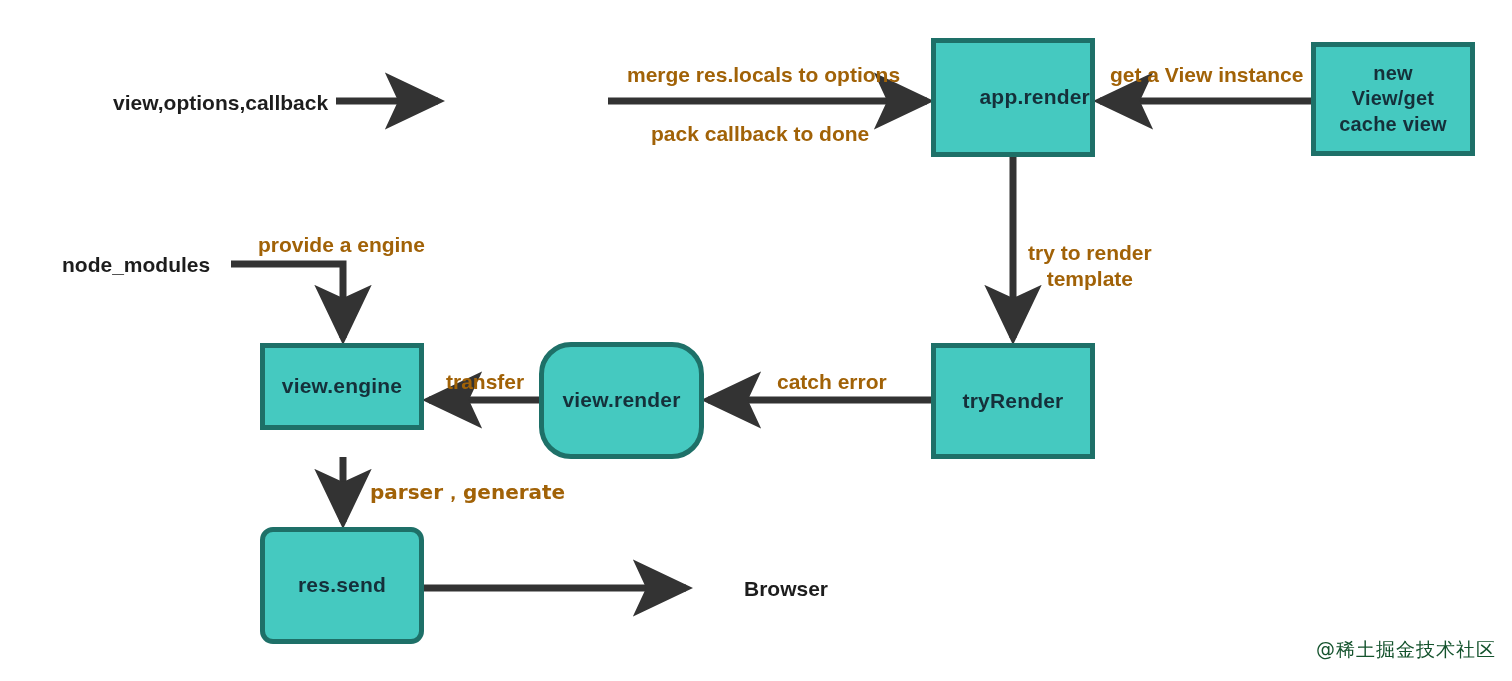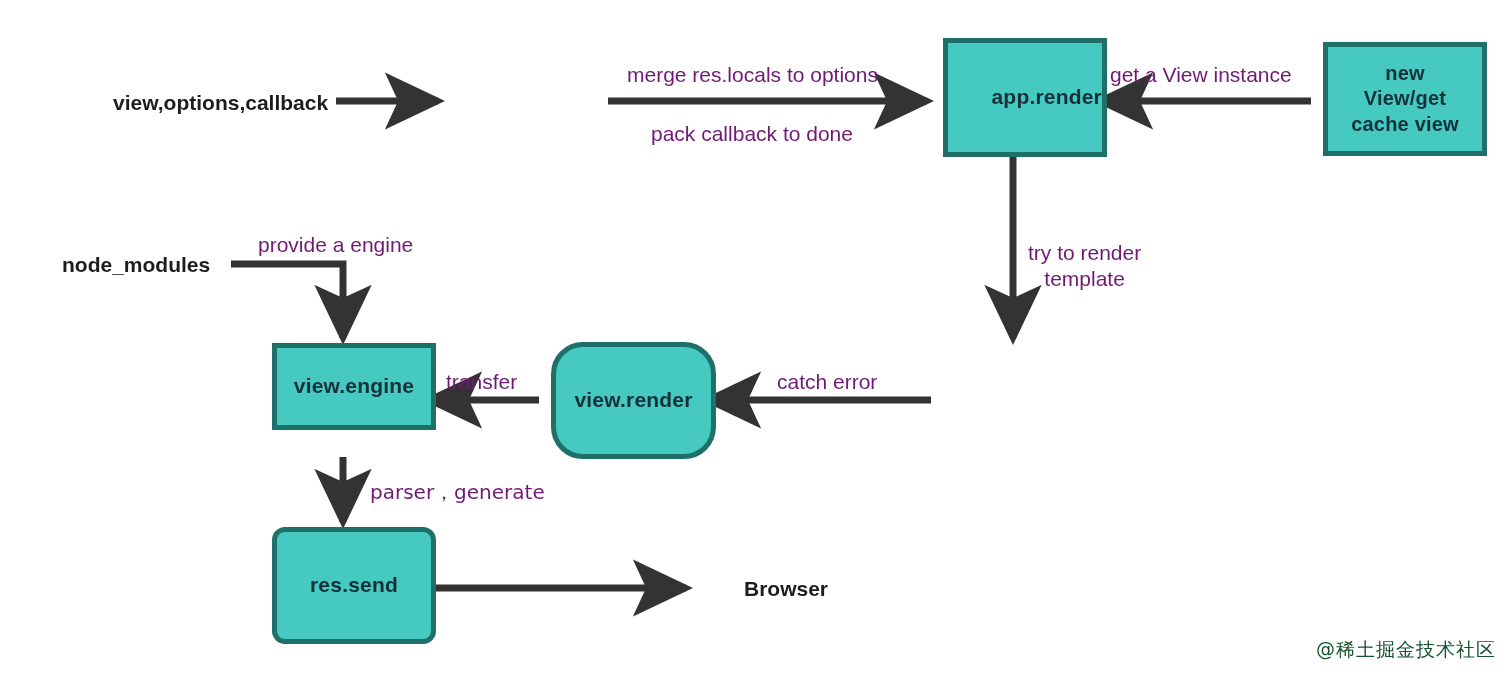--- a/index.html
+++ b/index.html
@@ -25,27 +25,26 @@
     display: flex;
     align-items: center;
     justify-content: center;
     text-align: center;
     color: #15303a;
     font-weight: bold;
     font-size: 21px;
     line-height: 1.28;
     letter-spacing: 0.2px;
     z-index: 3;
-    margin-left: 12px;
   }
   .node-multiline { font-size: 20px; }
   .edge-label {
     position: absolute;
-    color: #701a75;
-    font-weight: normal;
+    color: #a16207;
+    font-weight: bold;
     font-size: 21px;
     line-height: 1.26;
     white-space: pre;
     z-index: 4;
   }
   .plain-label {
     position: absolute;
     color: #1d1d1d;
     font-weight: bold;
     font-size: 21px;
@@ -134,20 +133,23 @@
   </div>
 
   <div class="node" style="left:260px; top:343px; width:164px; height:87px;">
     <span>view.engine</span>
   </div>
 
   <div class="node" style="left:539px; top:342px; width:165px; height:117px;border-radius:32px;">
     <span>view.render</span>
   </div>
 
+  <div class="node" style="left:931px; top:343px; width:164px; height:116px;">
+    <span>tryRender</span>
+  </div>
 
   <div class="node" style="left:260px; top:527px; width:164px; height:117px;border-radius:13px;">
     <span>res.send</span>
   </div>
 
   <div class="plain-label" style="left:113px; top:91px;">view,options,callback</div>
 
   <div class="plain-label" style="left:62px; top:253px;">node_modules</div>
 
   <div class="plain-label" style="left:744px; top:577px; font-weight:bold;">Browser</div>

